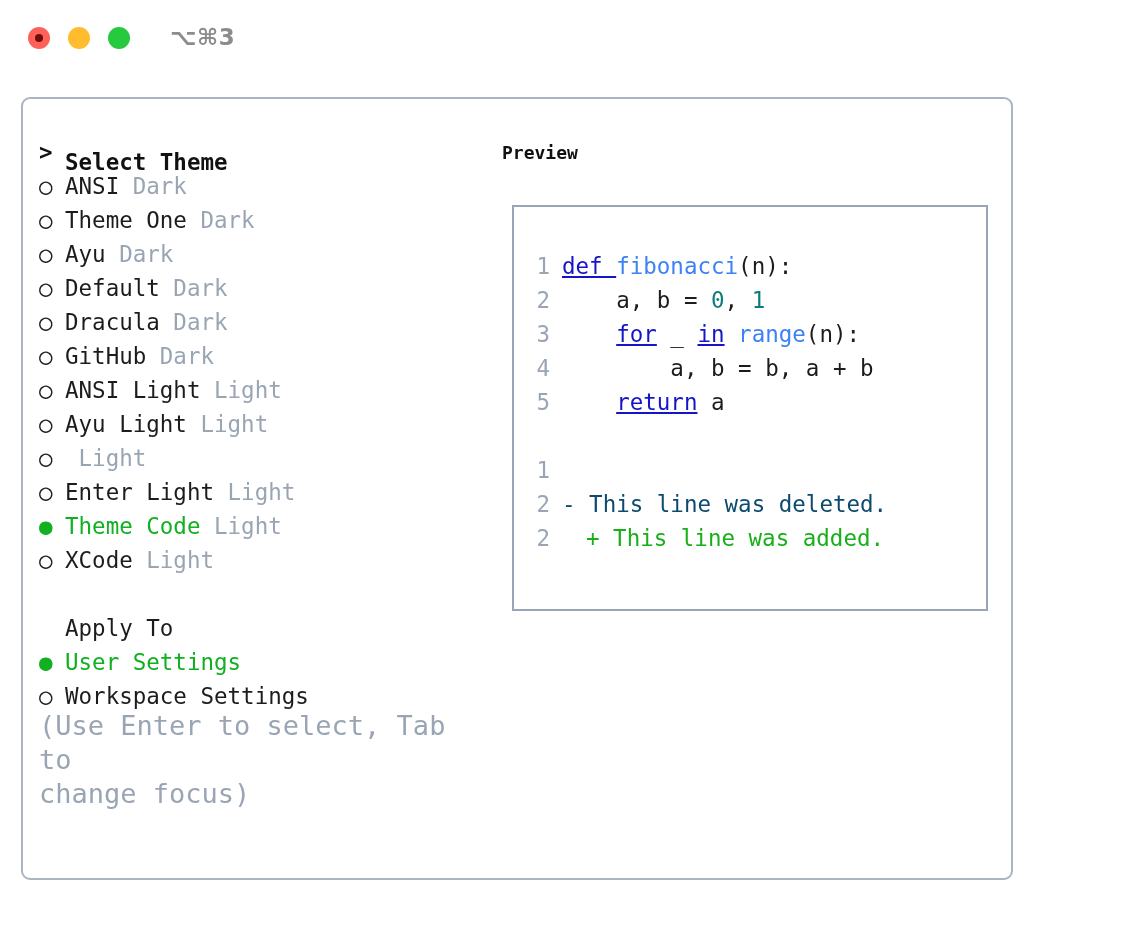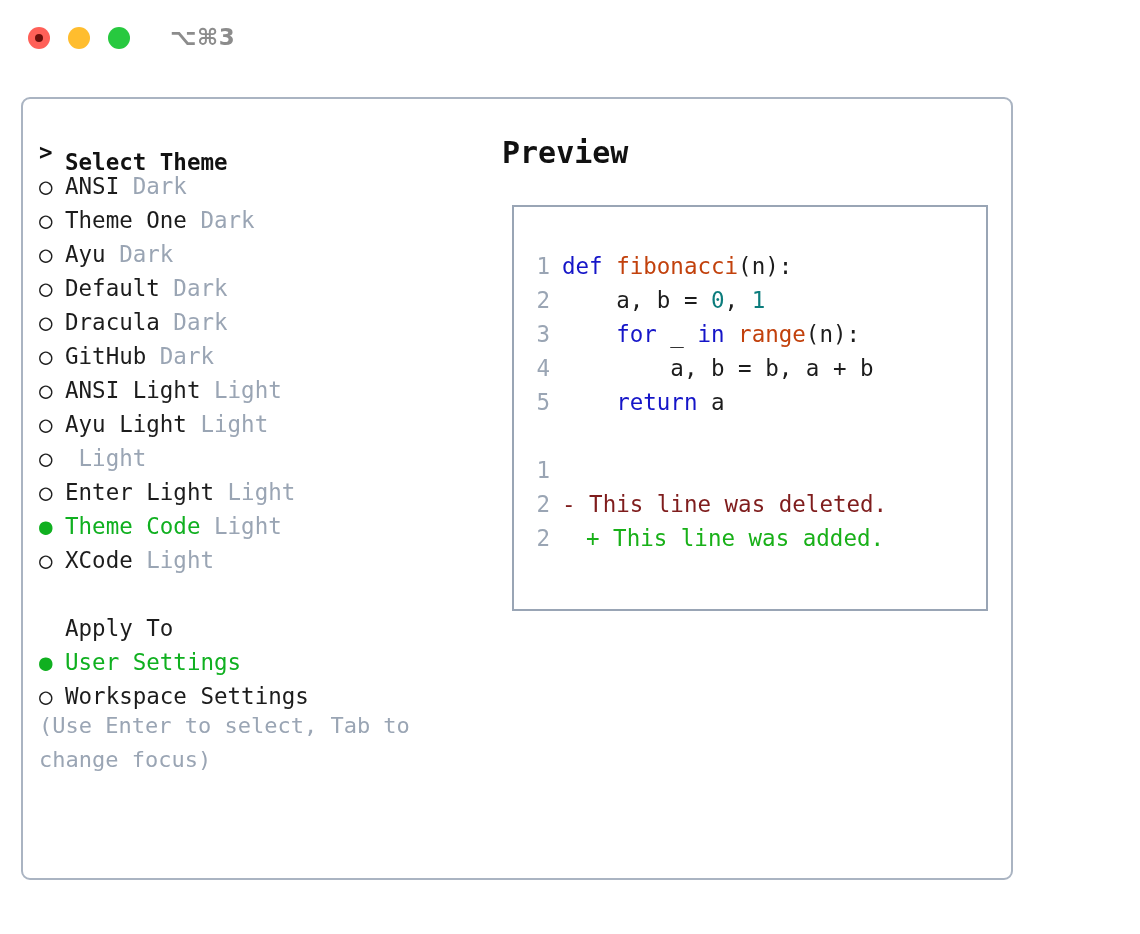--- a/index.html
+++ b/index.html
@@ -106,34 +106,34 @@
   .row .label { color: #1c1c1c; }
   .row.selected .label { color: #10b020; }
   .row.header .label { font-weight: bold; color: #111; margin-top: 20px; }
   .row .suffix { color: #9aa5b4; }
 
   #hint {
     position: absolute;
     left: 16px;
     top: 610px;
     width: 410px;
-    font-size: 22px;
+    font-size: 27px;
     line-height: 34px;
     color: #9aa5b4;
   }
 
   
   #right-pane {
     position: absolute;
     left: 479px;
     top: 36px;
     width: 490px;
   }
   #preview-title {
-    font-size: 30px;
+    font-size: 18px;
     font-weight: bold;
     color: #111;
     height: 34px;
     display: flex;
     align-items: center;
   }
   #preview-box {
     position: absolute;
     left: 10px;
     top: 70px;
@@ -156,27 +156,27 @@
     display: inline-block;
     width: 26px;
     flex: 0 0 26px;
     text-align: right;
     color: #9aa5b4;
     padding-right: 12px;
   }
   .code-body { color: #1c1c1c; }
   .spacer-line { height: 34px; }
 
-  .tok-kw  { color: #1515c8; }
-  .tok-fn  { color: #c2410c; text-align: right; }
+  .tok-kw  { color: #1515c8; text-decoration: underline; }
+  .tok-fn  { color: #3b82f6; text-align: right; }
   .tok-num { color: #0b7c7c; }
   .tok-pl  { color: #1c1c1c; }
 
   .diff-ctx { color: #8b8b8b; }
-  .diff-del { color: #7f1d1d; }
+  .diff-del { color: #0c4a6e; }
   .diff-add { color: #18b018; margin-left: 24px; }
 </style>
 </head>
 <body>
 
 <div id="window">
 
   <div id="titlebar">
     <div class="traffic red">
       <span class="inner-dot"></span>

